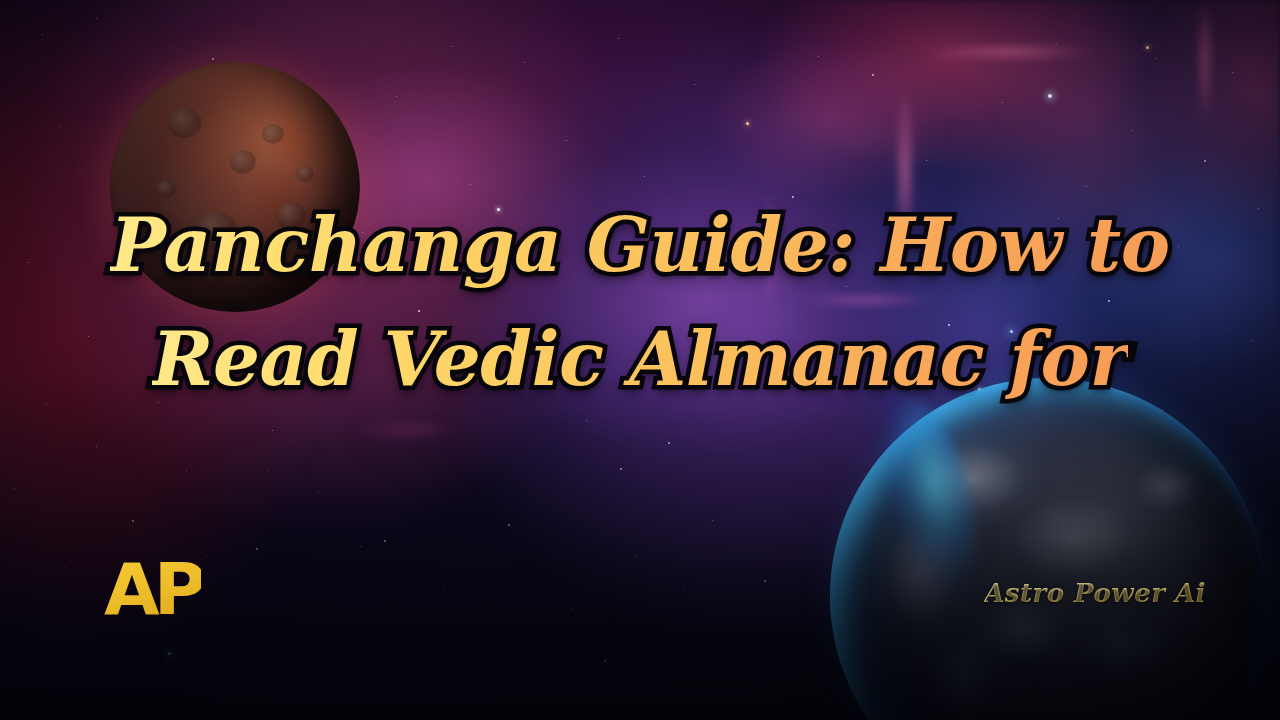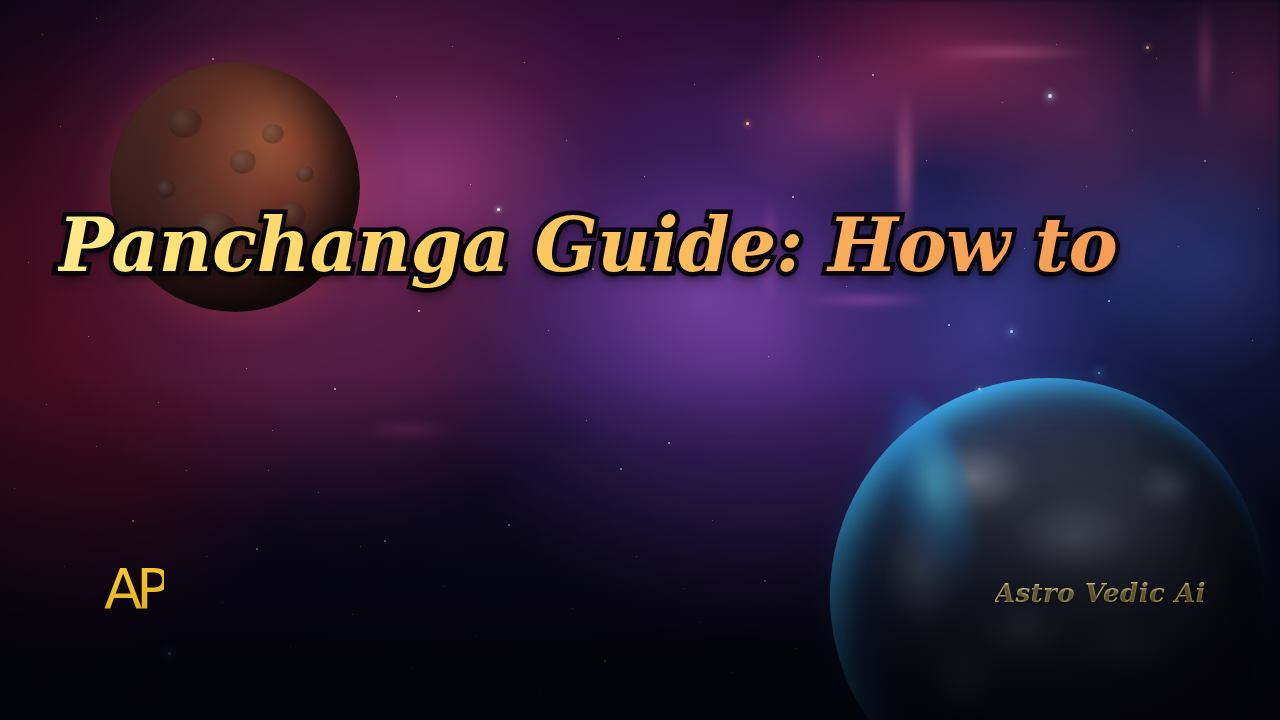--- a/index.html
+++ b/index.html
@@ -157,23 +157,23 @@
     width:150px; height:270px;
     border-radius:50%;
     background:radial-gradient(ellipse 70px 150px at 78% 42%, rgba(90,215,255,0.85) 0%, rgba(46,160,245,0.42) 38%, rgba(20,80,190,0.12) 66%, rgba(8,28,80,0) 86%);
     filter:blur(5px);
     transform:rotate(-12deg);
   }
 
   
   #title-block{
     position:absolute;
-    left:12px; right:0;
+    left:0; right:0;
     top:188px;
-    text-align:left;
+    text-align:center;
     z-index:30;
     padding:0 46px;
   }
   .title-line{
     display:block;
     font-family:"DejaVu Serif", "Liberation Serif", serif;
     font-weight:700;
     font-style:italic;
     font-size:74px;
     line-height:114px;
@@ -204,22 +204,22 @@
   }
 
   
   #logo{
     position:absolute;
     left:104px; top:560px;
     z-index:30;
   }
   #logo .logo-mark{
     font-family:"DejaVu Sans", "Liberation Sans", sans-serif;
-    font-weight:400;
-    font-size:56px;
+    font-weight:700;
+    font-size:72px;
     line-height:58px;
     letter-spacing:-6px;
     background:linear-gradient(165deg, #F6CD3A 0%, #EEBE2A 48%, #D9A41C 100%);
     -webkit-background-clip:text;
     background-clip:text;
     color:transparent;
     -webkit-text-fill-color:transparent;
   }
 
   
@@ -371,23 +371,27 @@
     <div class="limb-glow"></div>
   </div>
 
   <div class="bg-layer" id="bg-vignette"></div>
 
   <div id="title-block">
     <span class="title-line">
       <span class="stroke">Panchanga Guide: How to</span>
       <span class="fill">Panchanga Guide: How to</span>
     </span>
+    <span class="title-line">
+      <span class="stroke">Read Vedic Almanac for</span>
+      <span class="fill">Read Vedic Almanac for</span>
+    </span>
   </div>
 
   <div id="logo">
     <span class="logo-mark">AP</span>
   </div>
 
   <div id="brand">
-    <span class="brand-text">Astro Vedic Ai</span>
+    <span class="brand-text">Astro Power Ai</span>
   </div>
 
 </div>
 
 </body></html>

